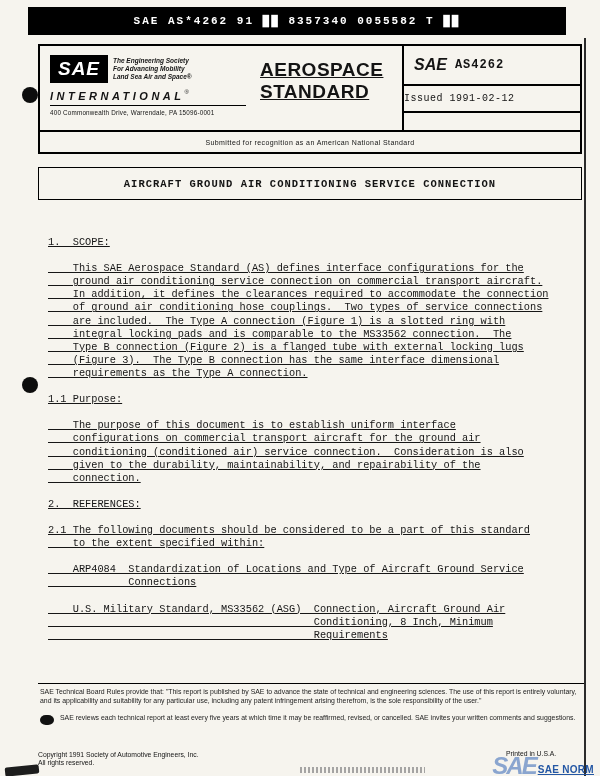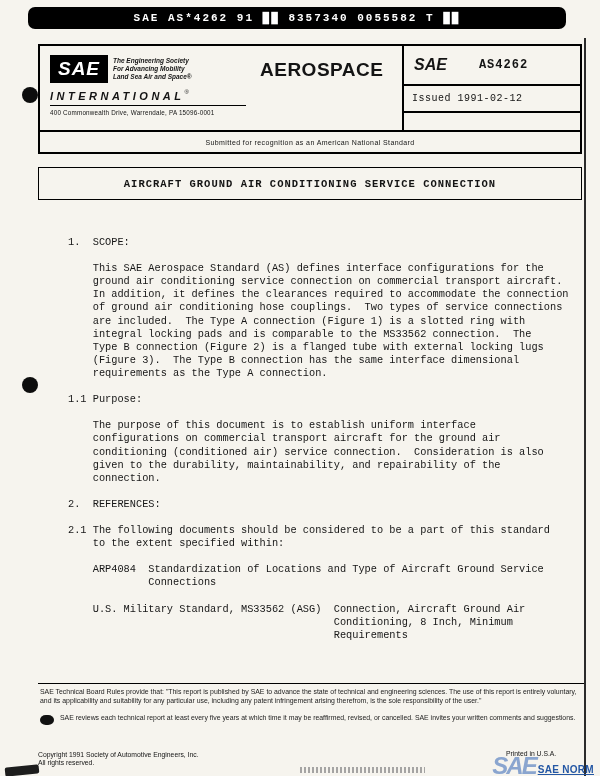--- a/index.html
+++ b/index.html
@@ -4,24 +4,24 @@
 <style>
   html,body { margin:0; padding:0; background:#d8d6d0; }
   .page {
     position:relative; width:600px; height:776px; margin:0 auto;
     background:#f6f4ee; overflow:hidden;
     font-family:"Liberation Sans", sans-serif; color:#141414;
   }
 
   
   .code-bar {
-    position:absolute; left:28px; top:7px; width:538px; height:22px;
+    position:absolute; left:28px; top:7px; width:538px; height:28px;
     background:#000; color:#fff;
     font:bold 11px "Liberation Mono", monospace; letter-spacing:2px;
-    display:flex; align-items:center; justify-content:center;border-radius:7px;
+    display:flex; align-items:center; justify-content:center;
   }
 
   
   .punch { position:absolute; left:22px; width:16px; height:16px; background:#0d0d0d; border-radius:50%; }
   .punch-1 { top:87px; } .punch-2 { top:377px; }
   .right-edge { position:absolute; left:584px; top:38px; width:2px; height:738px; background:#2b2b2b; }
   .corner-smudge { position:absolute; left:5px; top:766px; width:34px; height:9px; background:#1d1d1d; transform:rotate(-6deg); border-radius:2px; }
 
   
   .header-box { position:absolute; left:38px; top:44px; width:544px; border:2px solid #000; box-sizing:border-box; }
@@ -32,41 +32,41 @@
     width:58px; height:28px; background:#000; color:#fff;
     font:italic 900 19px "Liberation Sans", sans-serif; letter-spacing:1px;
     display:flex; align-items:center; justify-content:center;
   }
   .society { margin-left:5px; padding-top:2px; font:italic 700 6.5px/8px "Liberation Sans", sans-serif; }
   .intl-row { margin-top:3px; width:196px; border-bottom:1.5px solid #000; padding-bottom:1px; white-space:nowrap; }
   .intl { font:italic 800 11px "Liberation Sans", sans-serif; letter-spacing:3.5px; }
   .reg { font-size:6px; vertical-align:super; }
   .addr { margin-top:3px; font:400 6.3px "Liberation Sans", sans-serif; letter-spacing:0.2px; }
 
-  .header-center { width:150px; box-sizing:border-box; padding:13px 16px 0 8px; font:800 19px/22px "Liberation Sans", sans-serif; letter-spacing:0.5px; }
+  .header-center { width:150px; box-sizing:border-box; padding:13px 16px 0 8px; font:800 19px/22px "Liberation Sans", sans-serif; letter-spacing:0.5px;text-decoration:underline; }
 
   .header-right { flex:1; border-left:2px solid #000; display:flex; flex-direction:column; }
   .doc-num-cell { height:40px; border-bottom:2px solid #000; display:flex; align-items:center; padding-left:10px; gap:8px; box-sizing:border-box; }
   .brand-sae { font:italic 900 16px "Liberation Sans", sans-serif; }
-  .doc-num { font:700 12px "Liberation Mono", monospace; letter-spacing:1px;margin-left:24px; }
-  .issued-cell { height:27px; border-bottom:2px solid #000; display:flex; align-items:center; padding-left:8px; font:400 10px "Liberation Mono", monospace; letter-spacing:0.5px; box-sizing:border-box; }
+  .doc-num { font:700 12px "Liberation Mono", monospace; letter-spacing:1px; }
+  .issued-cell { height:27px; border-bottom:2px solid #000; display:flex; align-items:center; padding-left:0; font:400 10px "Liberation Mono", monospace; letter-spacing:0.5px; box-sizing:border-box; }
 
   .submitted-band { border-top:2px solid #000; height:20px; display:flex; align-items:center; justify-content:center; font:400 7px "Liberation Sans", sans-serif; letter-spacing:0.4px; }
 
   
   .title-box {
     position:absolute; left:38px; top:167px; width:544px; height:33px; box-sizing:border-box;
     border:1.5px solid #000; display:flex; align-items:center; justify-content:center;
     font:700 10.5px "Liberation Mono", monospace; letter-spacing:1px;text-align:right;
   }
 
   
   .body-text {
-    position:absolute; left:68px; top:236px; margin:0;
-    font:400 10.3px/13.1px "Liberation Mono", monospace; color:#161616; white-space:pre;
+    position:absolute; left:48px; top:236px; margin:0;
+    font:400 10.3px/13.1px "Liberation Mono", monospace; color:#161616; white-space:pre;text-decoration:underline;
   }
 
   
   .footer-rule { position:absolute; left:38px; top:683px; width:546px; border-top:1.5px solid #000; }
   .footer-note { margin:0; font:400 6.9px/8.6px "Liberation Sans", sans-serif; color:#1c1c1c; }
   .note1 { position:absolute; left:40px; top:688px; width:540px; }
   .note2-row { position:absolute; left:40px; top:714px; width:536px; display:flex; gap:6px; }
   .mini-logo { flex:0 0 auto; width:14px; height:10px; background:#111; border-radius:50% / 60%; margin-top:1px; }
 
   .copyright { position:absolute; left:38px; top:751px; font:400 6.8px/8.4px "Liberation Sans", sans-serif; }
@@ -106,20 +106,21 @@
           </div>
         </div>
         <div class="intl-row">
           <span class="intl">INTERNATIONAL</span><span class="reg">®</span>
         </div>
         <div class="addr">400 Commonwealth Drive, Warrendale, PA 15096-0001</div>
       </div>
 
       <div class="header-center">
         <div>AEROSPACE</div>
+        <div>STANDARD</div>
       </div>
 
       <div class="header-right">
         <div class="doc-num-cell">
           <span class="brand-sae">SAE</span>
           <span class="doc-num">AS4262</span>
         </div>
         <div class="issued-cell">Issued 1991-02-12</div>
       </div>
     </div>

